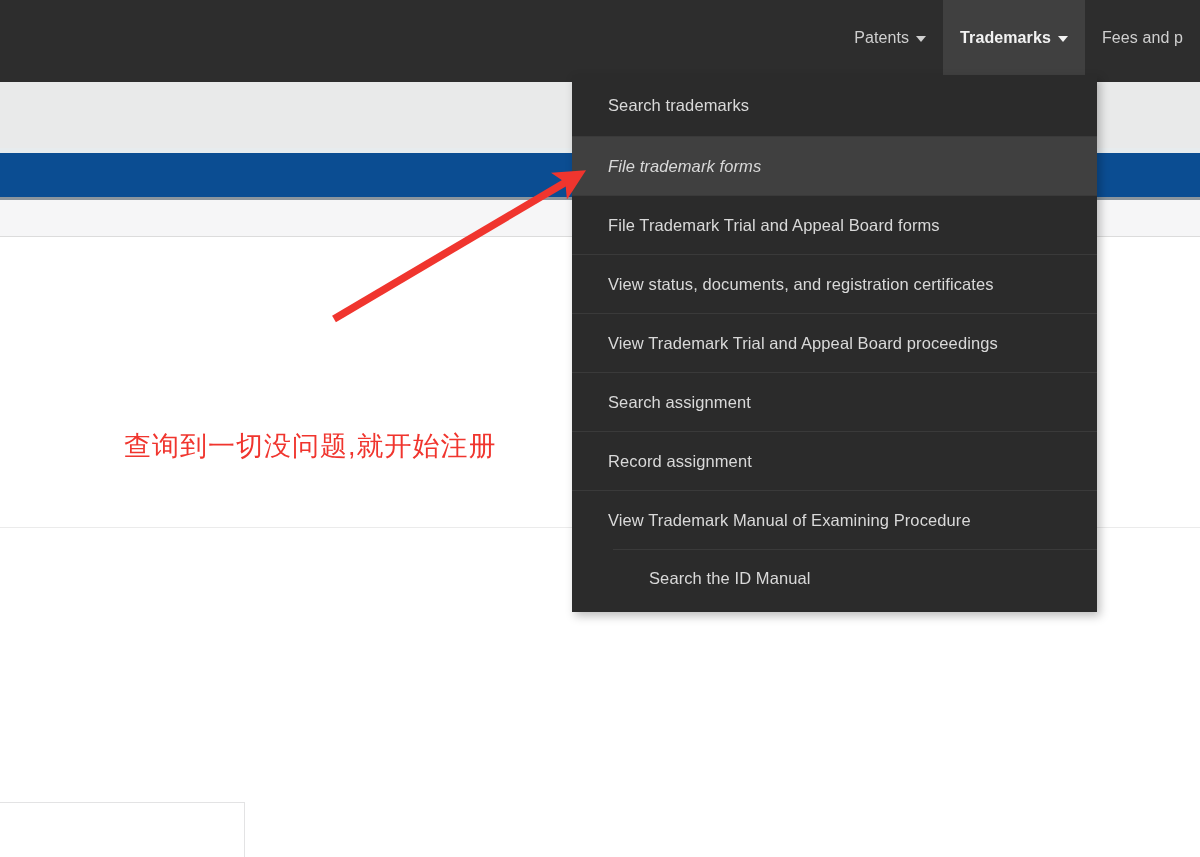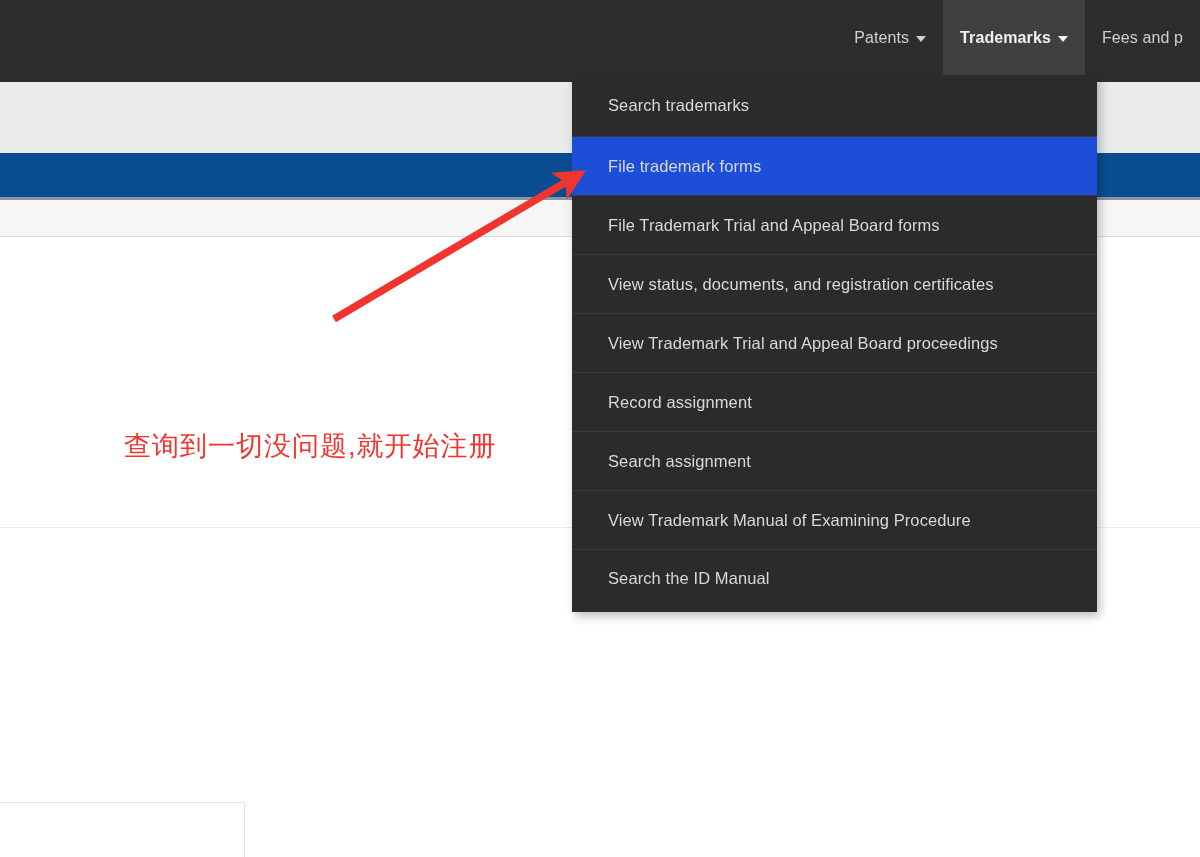--- a/index.html
+++ b/index.html
@@ -165,24 +165,26 @@
     white-space: nowrap;
     cursor: pointer;
     border-top: 1px solid #3a3a3a;
     box-sizing: border-box;
   }
   .dd-item:first-child {
     border-top: none;
     height: 61px;
   }
   .dd-item.hovered {
-    background: #1d4ed8;
+    background: #404040;
+    font-style: italic;
   }
   .dd-item:last-child {
     height: 58px;
+    margin-left: 41px;
   }
 
   
   .annot-arrow {
     position: absolute;
     left: 0;
     top: 0;
     width: 1200px;
     height: 857px;
     pointer-events: none;
@@ -240,24 +242,24 @@
   <div class="dd-item">
     <span>File Trademark Trial and Appeal Board forms</span>
   </div>
   <div class="dd-item">
     <span>View status, documents, and registration certificates</span>
   </div>
   <div class="dd-item">
     <span>View Trademark Trial and Appeal Board proceedings</span>
   </div>
   <div class="dd-item">
+    <span>Search assignment</span>
+  </div>
+  <div class="dd-item">
     <span>Record assignment</span>
-  </div>
-  <div class="dd-item">
-    <span>Search assignment</span>
   </div>
   <div class="dd-item">
     <span>View Trademark Manual of Examining Procedure</span>
   </div>
   <div class="dd-item">
     <span>Search the ID Manual</span>
   </div>
 </div>
 
 <svg class="annot-arrow" viewBox="0 0 1200 857">

